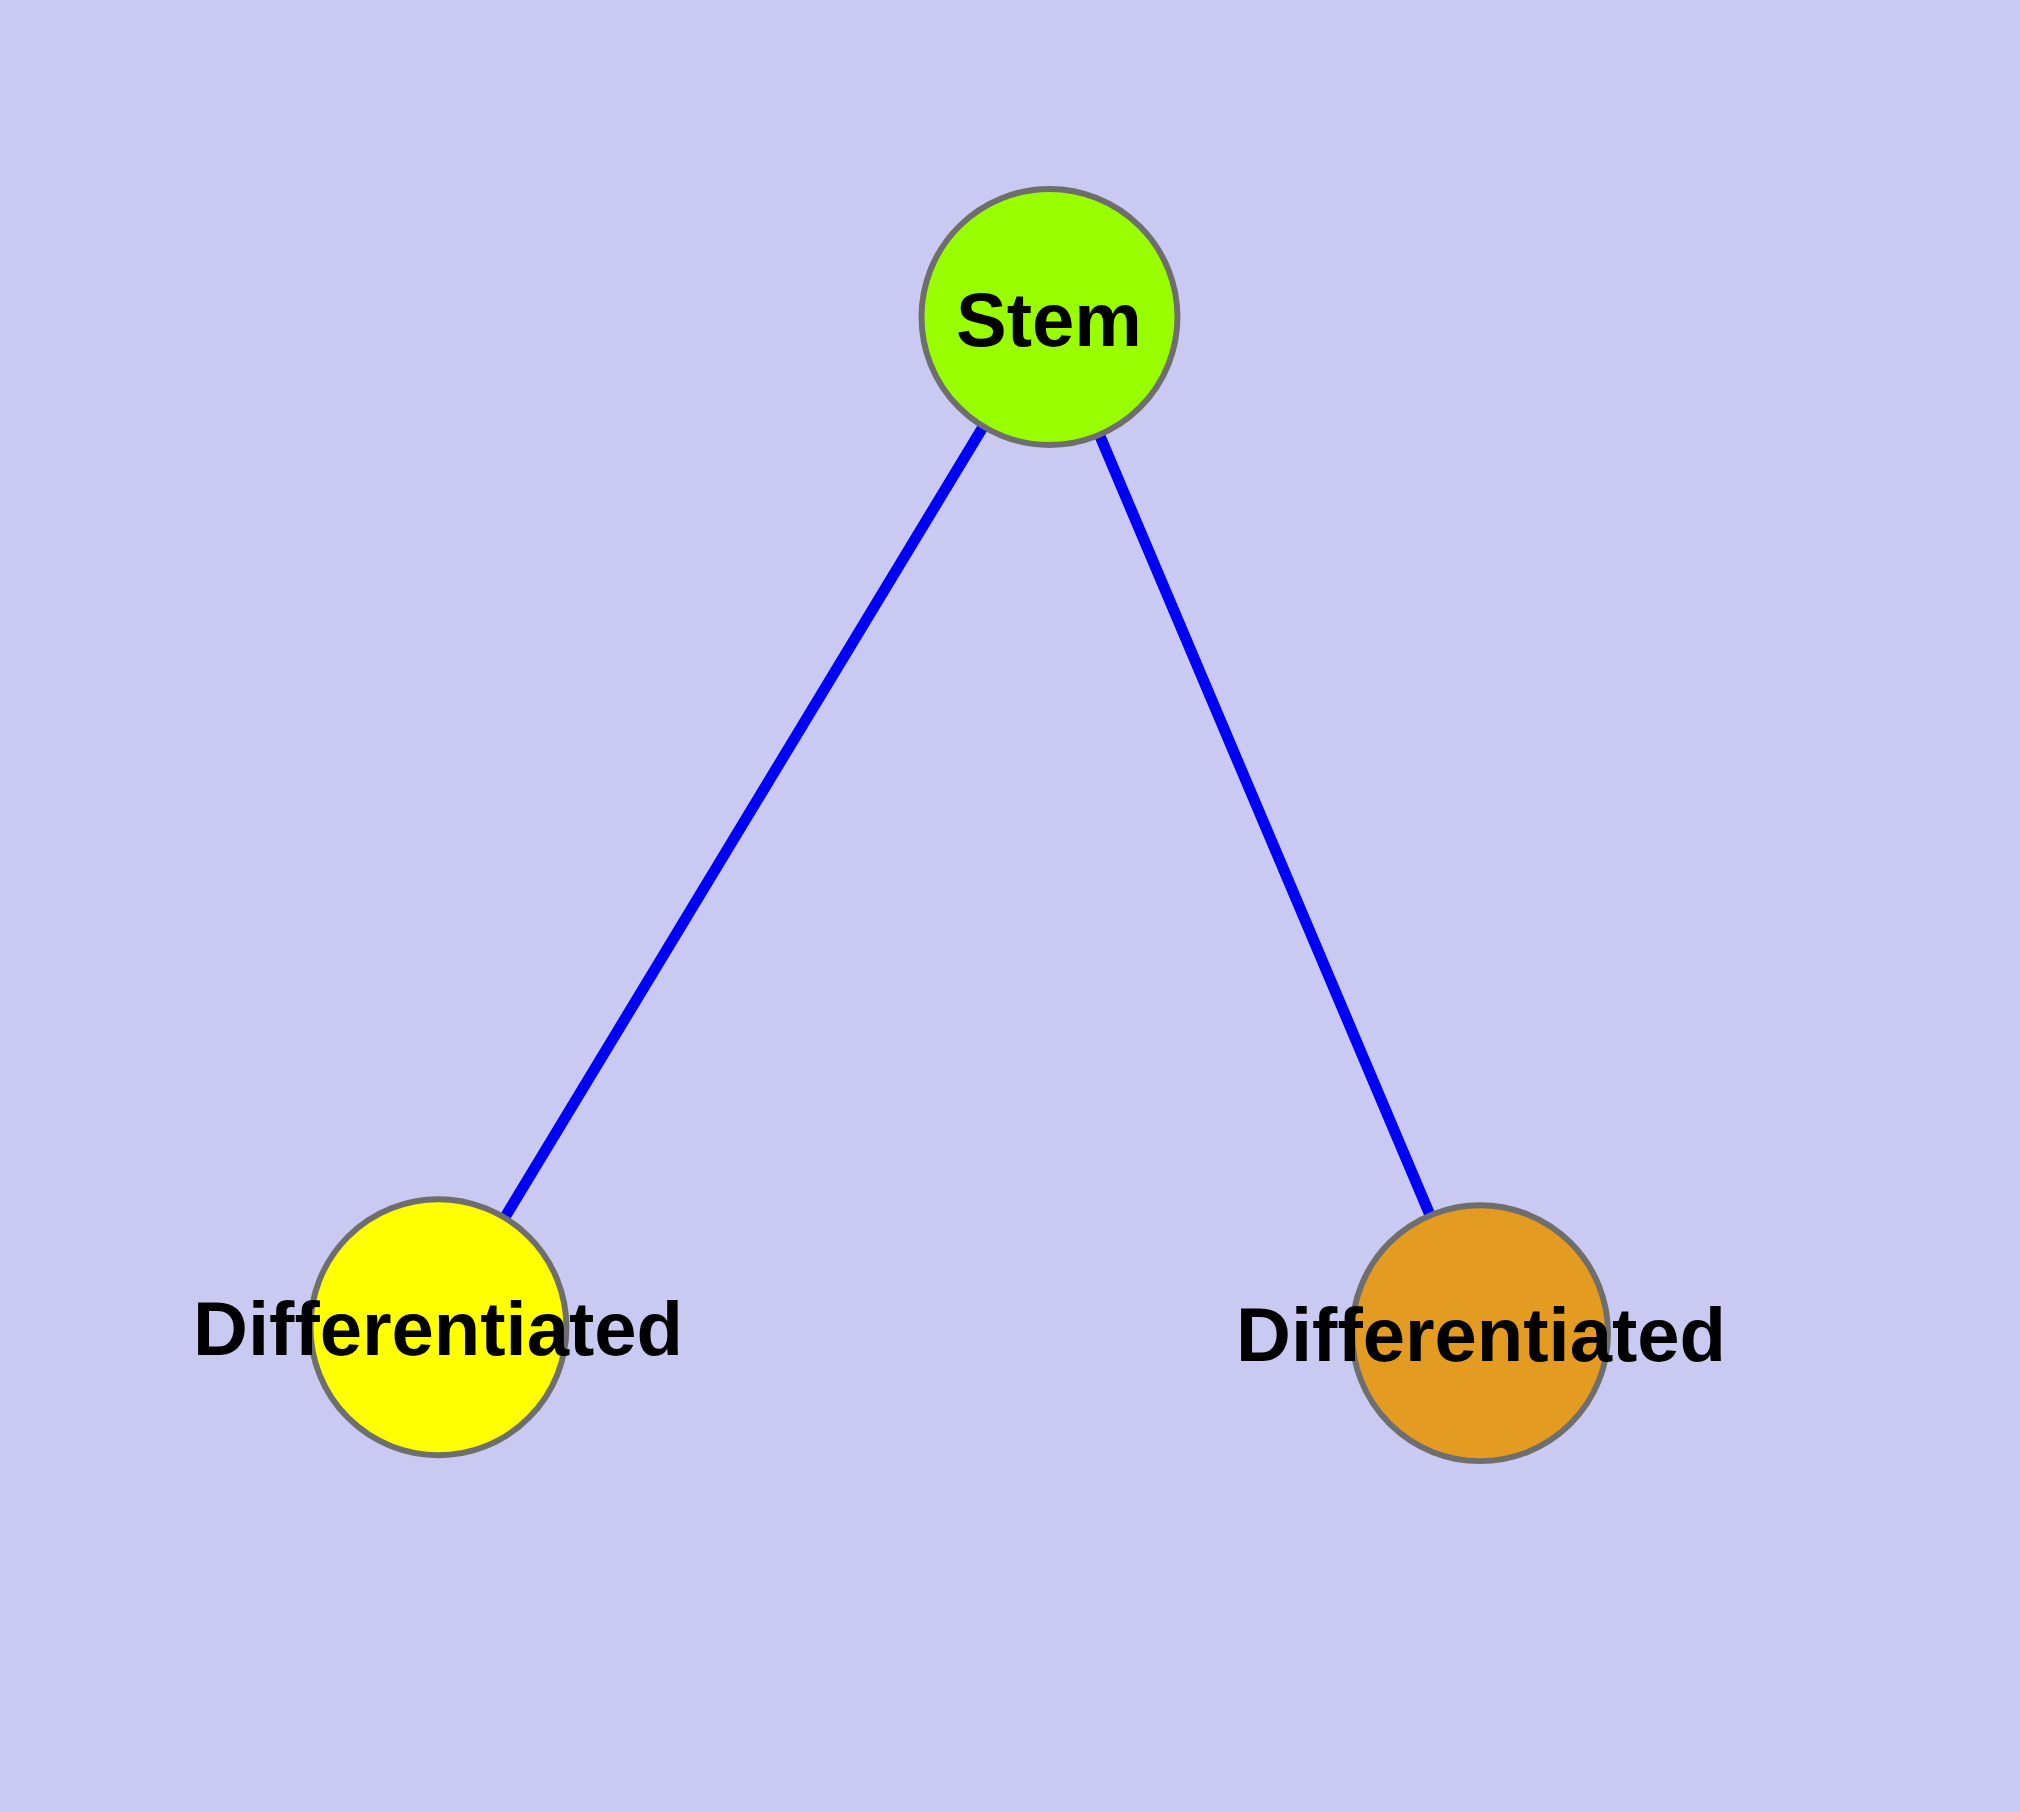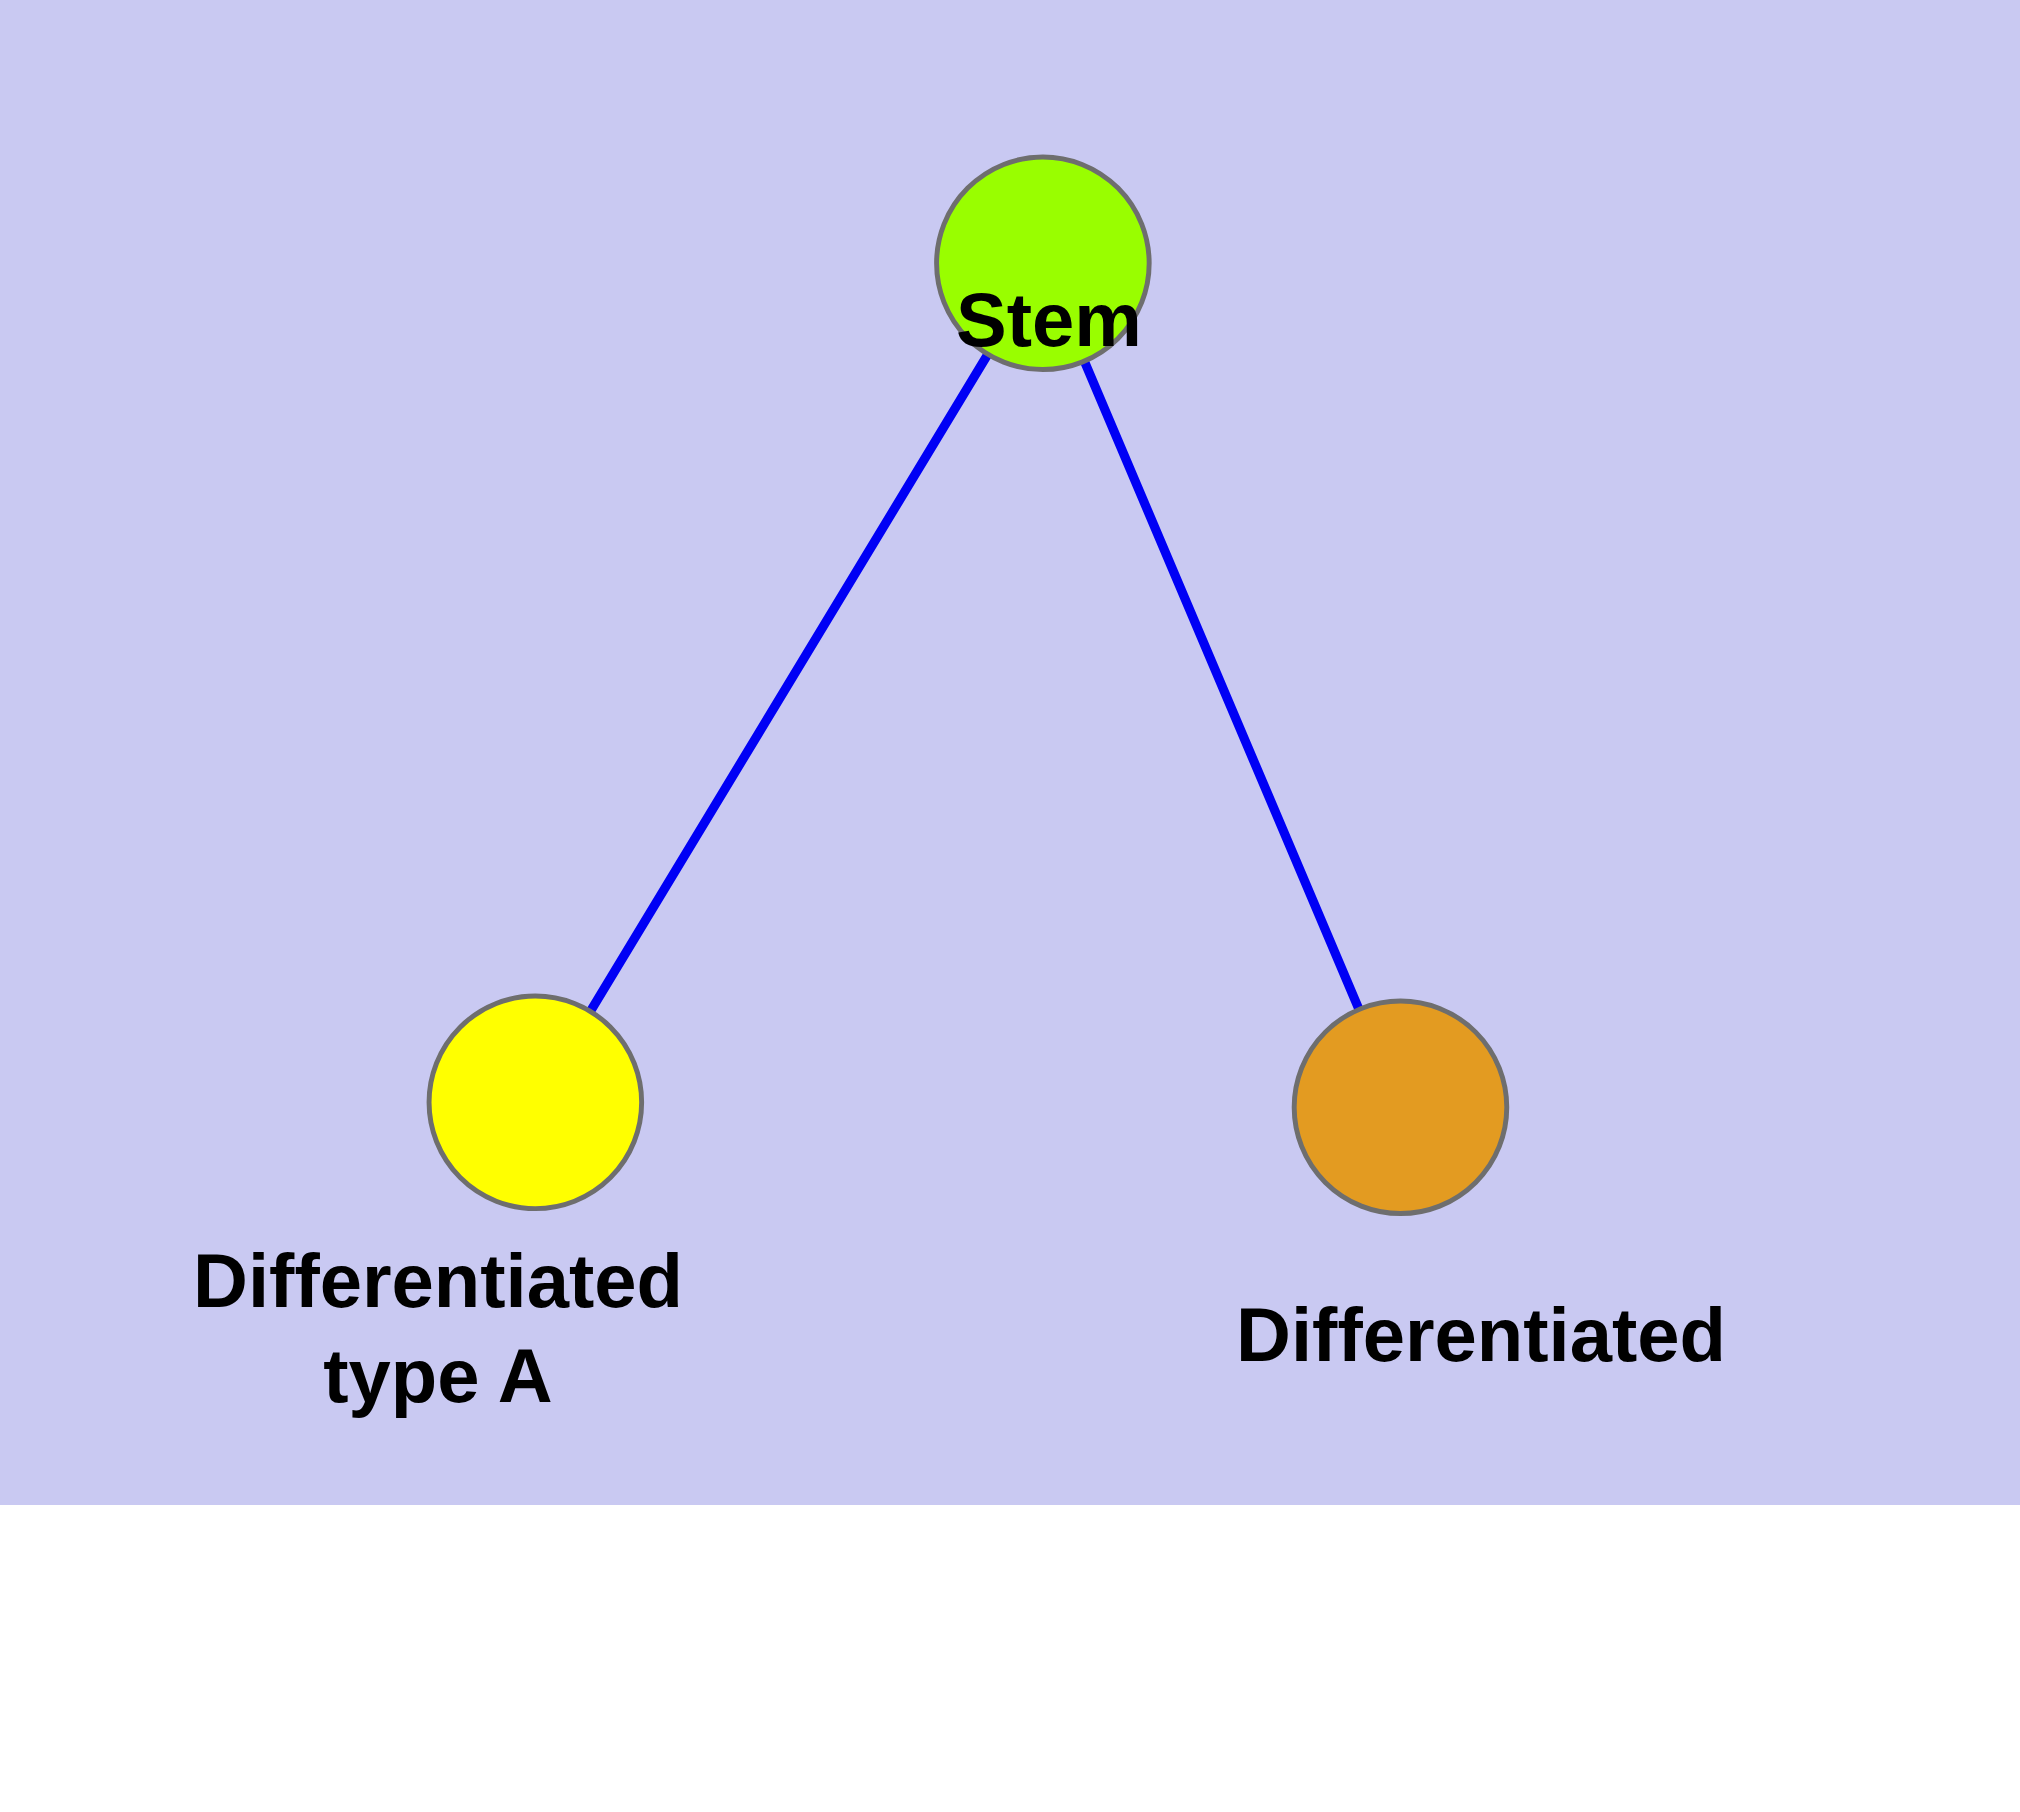--- a/index.html
+++ b/index.html
@@ -5,21 +5,21 @@
   html, body {
     margin: 0;
     padding: 0;
   }
   body {
     font-family: "Liberation Sans", "DejaVu Sans", sans-serif;
   }
   #canvas {
     position: relative;
     width: 2021px;
-    height: 1505px;
+    height: 1812px;
     overflow: hidden;
     background: #C9C9F2; 
   }
   #graph-svg {
     position: absolute;
     left: 0;
     top: 0;
     width: 100%;
     height: 100%;
     display: block;
@@ -58,21 +58,20 @@
 
     <circle cx="1746" cy="1573" r="151" stroke-width="7" fill="#E39B21" stroke="#6E6E6E"></circle>
   </svg>
 
   <div class="node-label" style="left:1049px; top:319px;">
     <span class="line">Stem</span>
   </div>
 
   <div class="node-label" style="left:438px; top:1328px;">
     <span class="line">Differentiated</span>
-    <span class="line">type A</span>
   </div>
 
   <div class="node-label" style="left:1481px; top:1334px;">
     <span class="line">Differentiated</span>
   </div>
 
 </div>
 
 
 </body></html>

